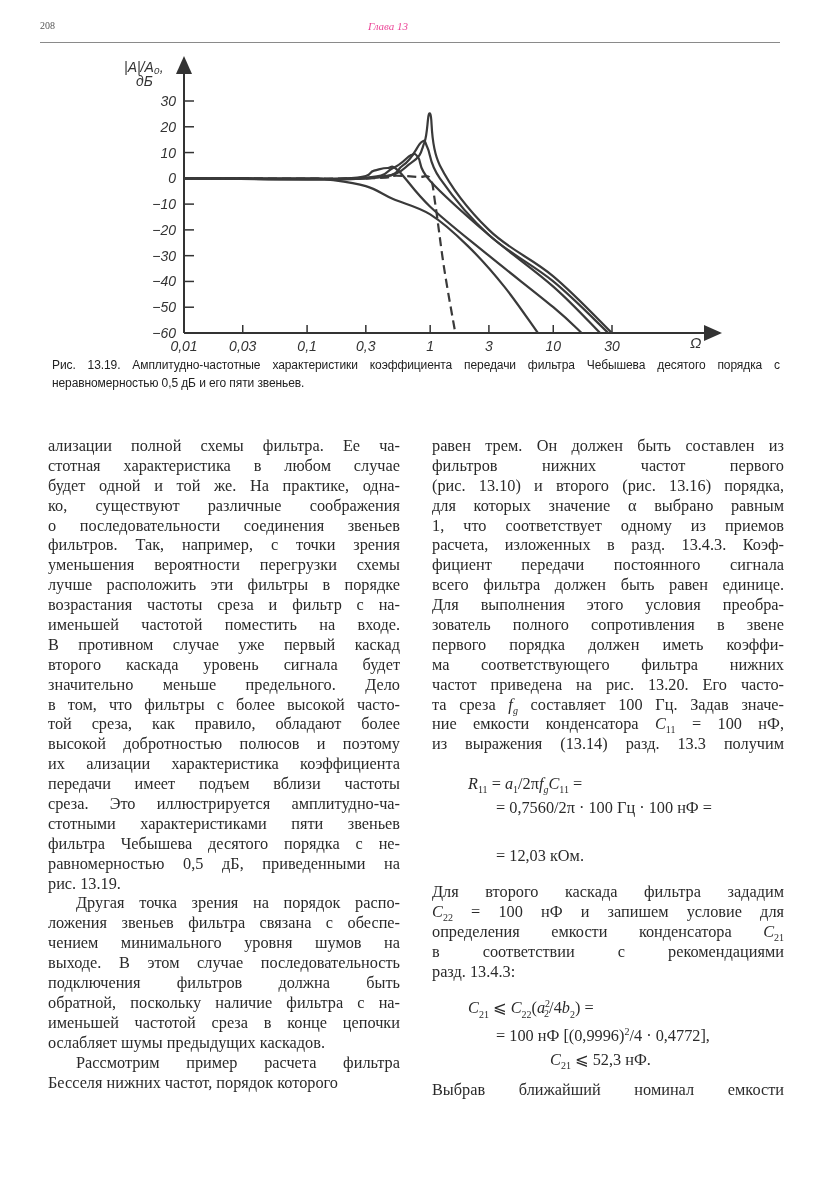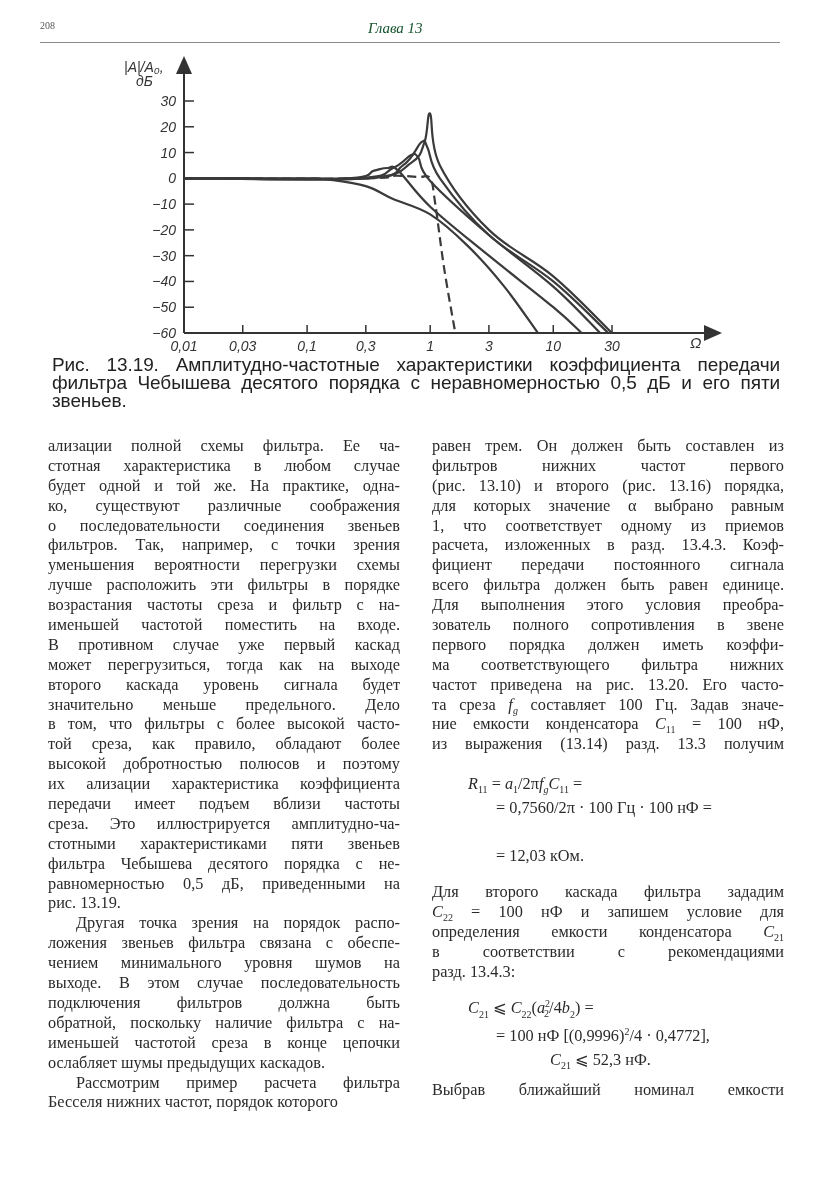--- a/index.html
+++ b/index.html
@@ -6,27 +6,27 @@
   body {
     width: 821px; height: 1200px; background: #ffffff; position: relative;
     overflow: hidden; color: #2a2a2a;
     font-family: "Liberation Serif", "DejaVu Serif", serif;
   }
   .running-head {
     position: absolute; left: 40px; top: 18px; width: 740px; height: 24px;
     border-bottom: 1px solid #8a8a8a;
   }
   .page-num { position: absolute; left: 0; top: 2px; font-size: 10px; color: #555; }
-  .chapter { position: absolute; left: 328px; top: 2px; font-size: 15px; font-style: italic; color: #14532d; }
+  .chapter { position: absolute; left: 328px; top: 2px; font-size: 11px; font-style: italic; color: #ec4899; }
   .figure { position: absolute; left: 40px; top: 50px; width: 740px; height: 310px; }
   .figure svg { position: absolute; left: 0; top: 0; }
   .caption {
     position: absolute; left: 52px; top: 356px; width: 728px;
     font-family: "Liberation Sans", "DejaVu Sans", sans-serif;
-    font-size: 19px; line-height: 18px; text-align: justify; color: #222;
+    font-size: 12px; line-height: 18px; text-align: justify; color: #222;
     letter-spacing: -0.1px;
   }
   .col { position: absolute; top: 436px; width: 352px; font-size: 16.3px; line-height: 19.9px; color: #2a2a2a; }
   .col-left { left: 48px; }
   .col-right { left: 432px; width: 352px; }
   .line { display: block; text-align: justify; text-align-last: justify; white-space: nowrap; height: 19.9px; font-family: Liberation Serif, serif; }
   .line.last { text-align-last: left; }
   .line.indent { padding-left: 28px; }
   .formula { display: block; height: 24px; line-height: 24px; white-space: nowrap; font-size: 16.3px; }
   .gap { display: block; height: 10px; }
@@ -109,21 +109,20 @@
     <span class="line">стотная характеристика в любом случае</span>
     <span class="line">будет одной и той же. На практике, одна-</span>
     <span class="line">ко, существуют различные соображения</span>
     <span class="line">о последовательности соединения звеньев</span>
     <span class="line">фильтров. Так, например, с точки зрения</span>
     <span class="line">уменьшения вероятности перегрузки схемы</span>
     <span class="line">лучше расположить эти фильтры в порядке</span>
     <span class="line">возрастания частоты среза и фильтр с на-</span>
     <span class="line">именьшей частотой поместить на входе.</span>
     <span class="line">В противном случае уже первый каскад</span>
-    <span class="line">может перегрузиться, тогда как на выходе</span>
     <span class="line">второго каскада уровень сигнала будет</span>
     <span class="line">значительно меньше предельного. Дело</span>
     <span class="line">в том, что фильтры с более высокой часто-</span>
     <span class="line">той среза, как правило, обладают более</span>
     <span class="line">высокой добротностью полюсов и поэтому</span>
     <span class="line">их ализации характеристика коэффициента</span>
     <span class="line">передачи имеет подъем вблизи частоты</span>
     <span class="line">среза. Это иллюстрируется амплитудно-ча-</span>
     <span class="line">стотными характеристиками пяти звеньев</span>
     <span class="line">фильтра Чебышева десятого порядка с не-</span>

